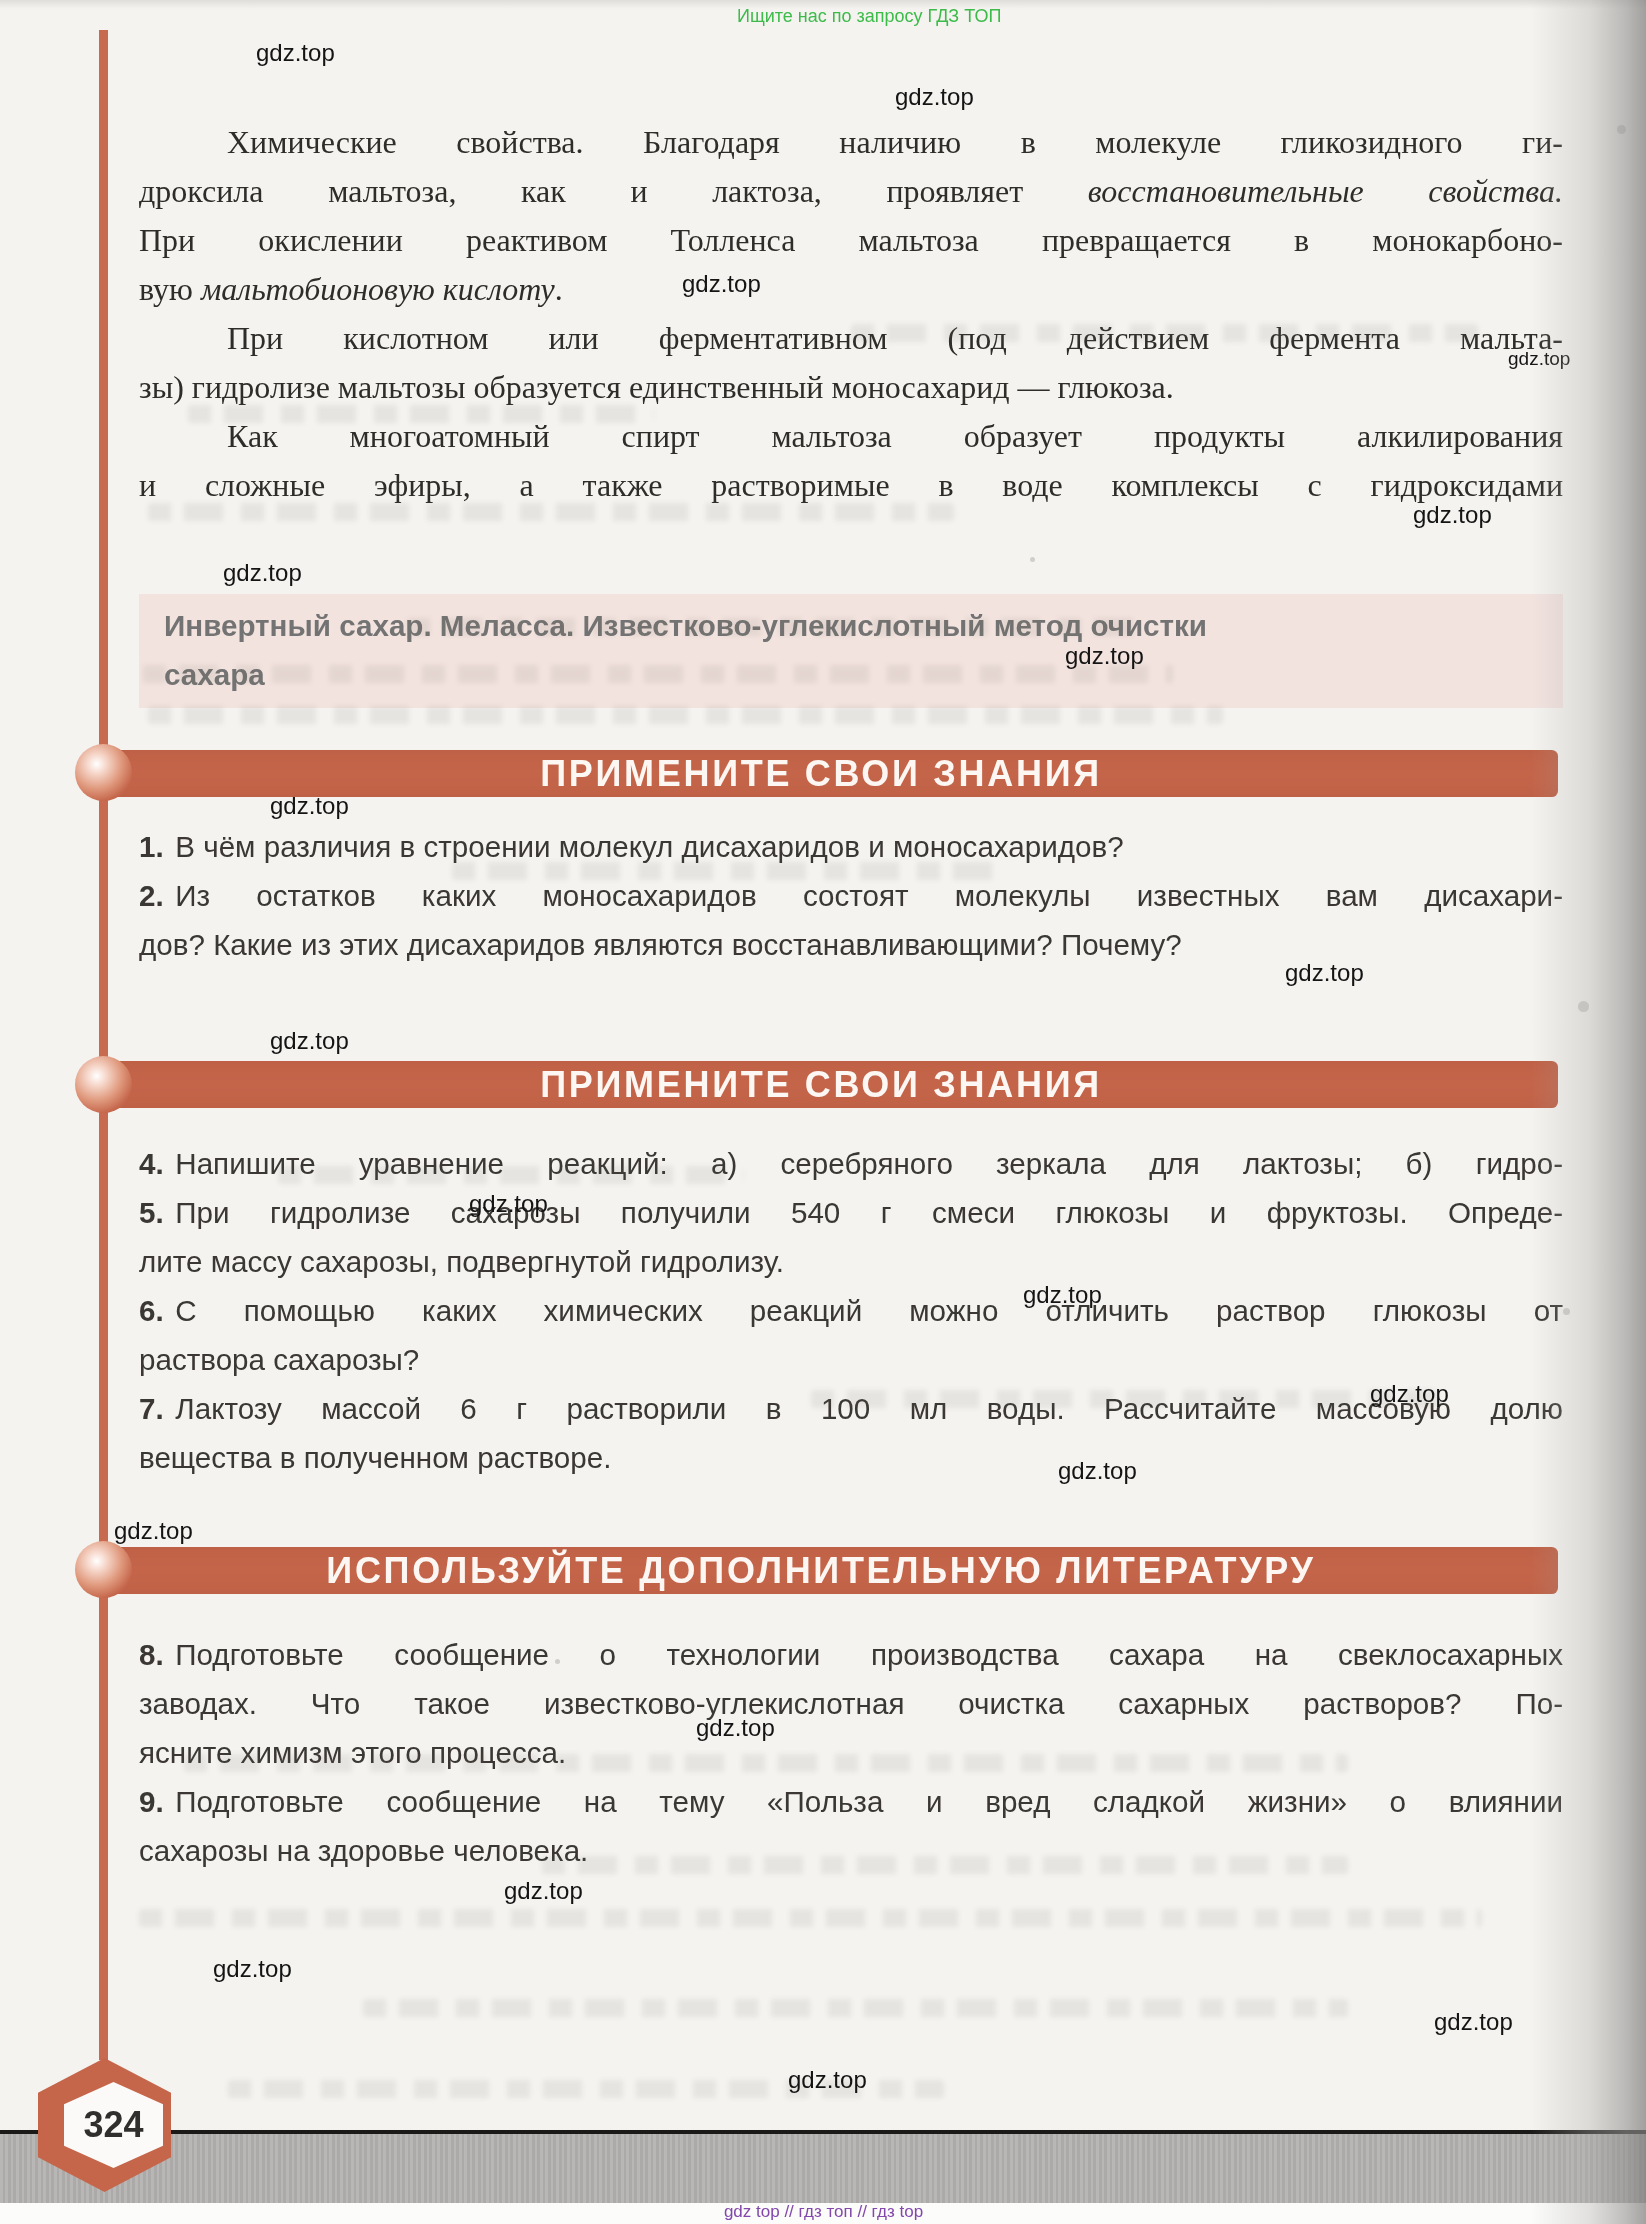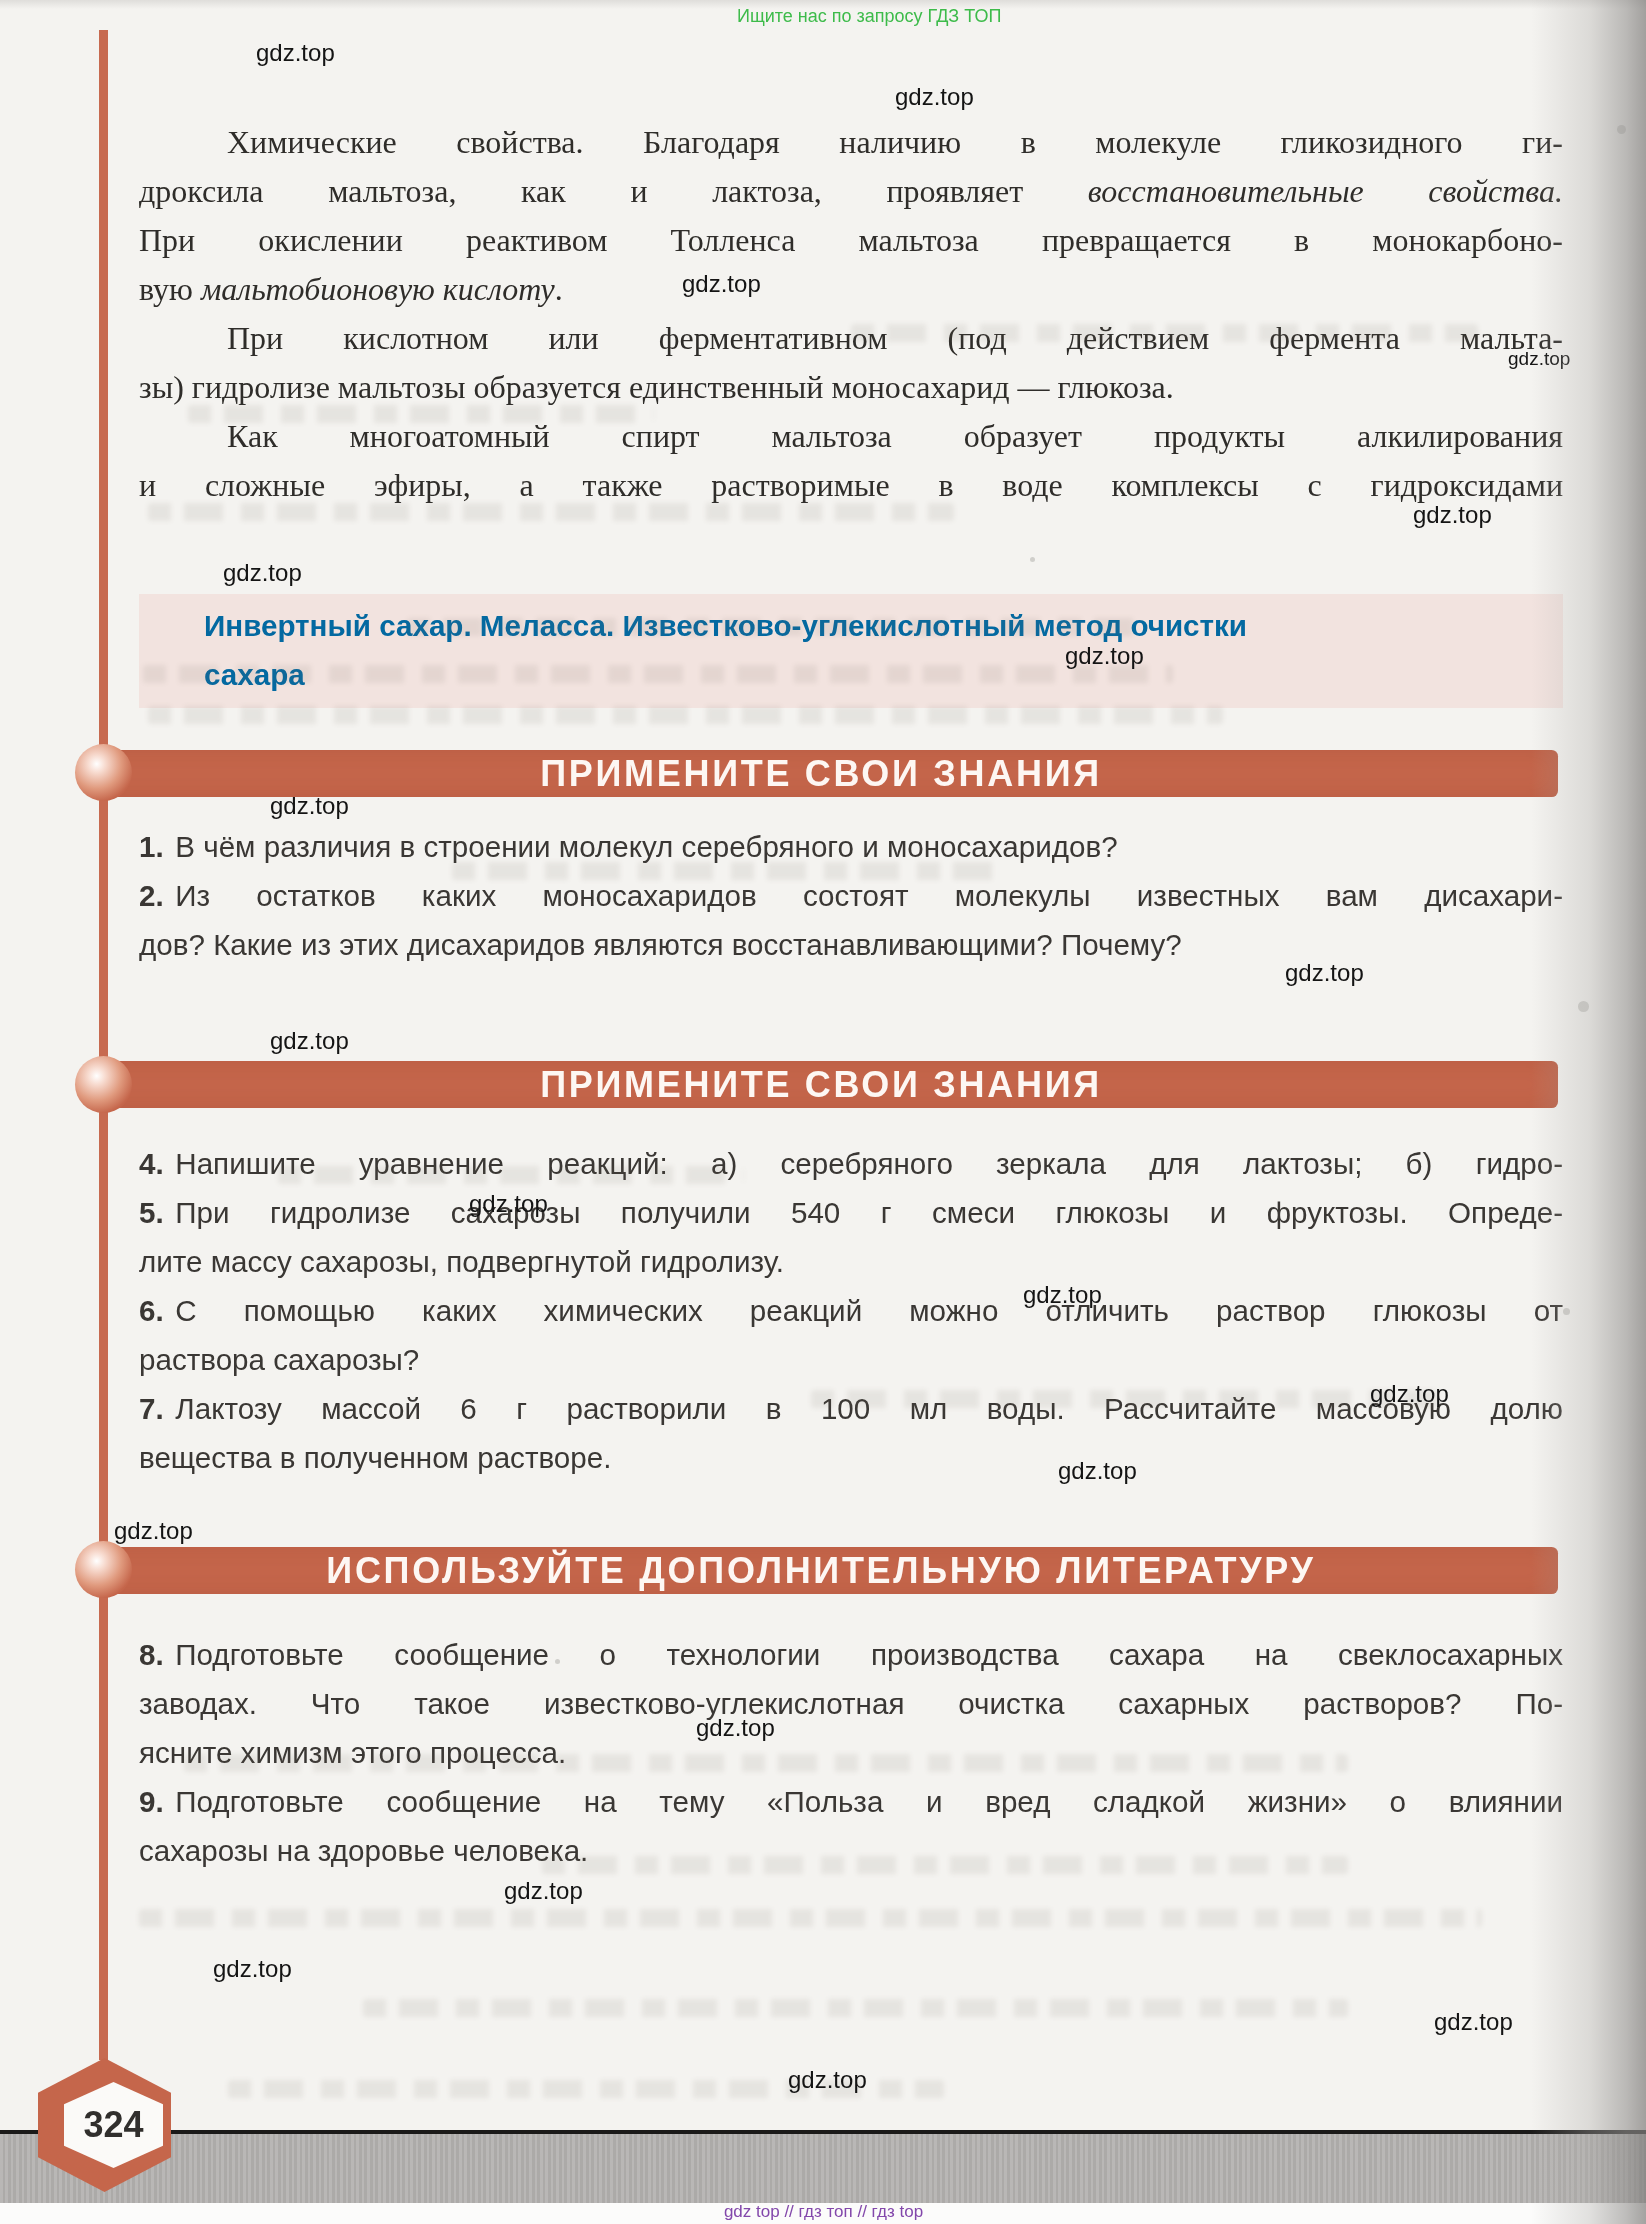--- a/index.html
+++ b/index.html
@@ -28,21 +28,21 @@
         font:32px/49px "Liberation Serif",serif;}
   .pline{text-align:justify;}
   .jfull{text-align-last:justify;}
   .first-line{padding-left:88px;}
   .run-b{font-weight:400;}
   .run-i{font-style:italic;}
   .para{margin:0 0 0 0;}
   
   .hl-box{position:absolute;left:139px;top:594px;width:1424px;box-sizing:border-box;
         background:#f2e3df;padding:7.2px 18px 9px 25px;}
-  .hl-line{font:700 29.6px/49px "Liberation Sans",sans-serif;color:#0369a1;margin-left:40px;}
+  .hl-line{font:700 29.6px/49px "Liberation Sans",sans-serif;color:#737373;}
   
   .qlist{position:absolute;left:139px;width:1424px;color:#3a3734;
         font:29.6px/49px "Liberation Sans",sans-serif;}
   .qline{text-align:justify;}
   .qnum{font-weight:700;margin-right:11.6px;}
   
   .wm{position:absolute;font:24px/1.1 "Liberation Sans",sans-serif;color:#141414;white-space:nowrap;}
   .wm.sm{font-size:19px;}
   .wm-green{position:absolute;left:737px;top:7.2px;font:18px/1.1 "Liberation Sans",sans-serif;color:#3dbb4a;white-space:nowrap;}
   .wm-purple{position:absolute;left:0;width:1647px;top:2202px;text-align:center;
@@ -92,21 +92,21 @@
       <div class="hl-line">сахара</div>
     </div>
 
   <div id="sections">
       <div class="banner" style="top: 750px;">
         <span class="banner-label">ПРИМЕНИТЕ СВОИ ЗНАНИЯ</span>
       </div>
       <div class="bead" style="top: 744px;"></div>
       <div class="qlist" style="top: 822px;">
         <div class="q">
-          <div class="qline"><span class="qnum">1.</span><span>В чём различия в строении молекул серебряного и моносахаридов?</span></div>
+          <div class="qline"><span class="qnum">1.</span><span>В чём различия в строении молекул дисахаридов и моносахаридов?</span></div>
         </div>
         <div class="q">
           <div class="qline jfull"><span class="qnum">2.</span><span>Из остатков каких моносахаридов состоят молекулы известных вам дисахари-</span></div>
           <div class="qline"><span>дов? Какие из этих дисахаридов являются восстанавливающими? Почему?</span></div>
         </div>
       </div>
       <div class="banner" style="top: 1061px;">
         <span class="banner-label">ПРИМЕНИТЕ СВОИ ЗНАНИЯ</span>
       </div>
       <div class="bead" style="top: 1056px;"></div>

